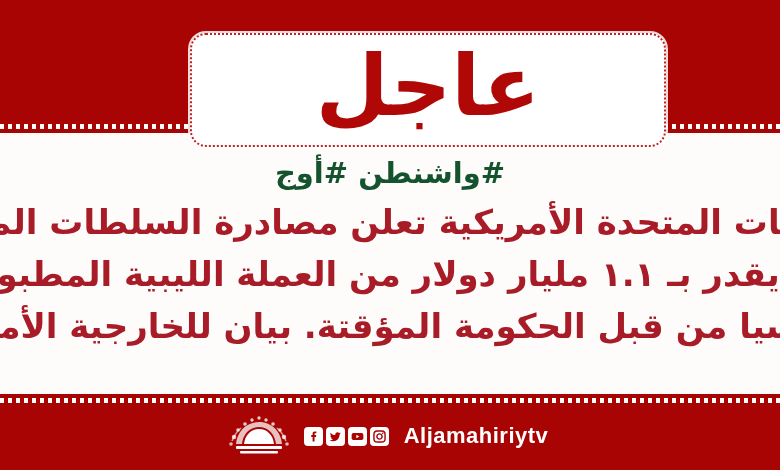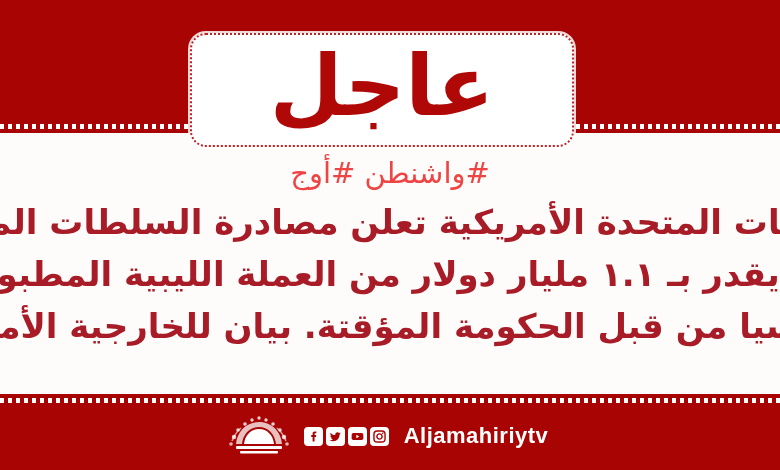--- a/index.html
+++ b/index.html
@@ -43,21 +43,21 @@
       #ffffff 0px, #ffffff 4px,
       rgba(255,255,255,0) 4px, rgba(255,255,255,0) 8px
     );
   }
 
   
   .urgent-box {
     position: absolute;
     left: 190px;
     top: 33px;
-    width: 384px;
+    width: 476px;
     height: 114px;
     background: #ffffff;
     border-radius: 16px;
     border: 2px dotted #c02020;
     box-sizing: border-box;
     display: flex;
     align-items: center;
     justify-content: center;
     z-index: 5;
     box-shadow: 0 0 0 2px rgba(255,255,255,0.85);
@@ -73,23 +73,23 @@
     transform: translateY(-4px);
   }
 
   
   .hashtags {
     position: absolute;
     left: 0;
     top: 158px;
     width: 780px;
     text-align: center;
-    color: #ef4444;
+    color: #14532d;
     font-size: 29px;
-    font-weight: normal;
+    font-weight: bold;
     direction: rtl;
     white-space: nowrap;
     line-height: 1.1;
   }
 
   
   .body-text {
     position: absolute;
     left: -60px;
     top: 196px;

